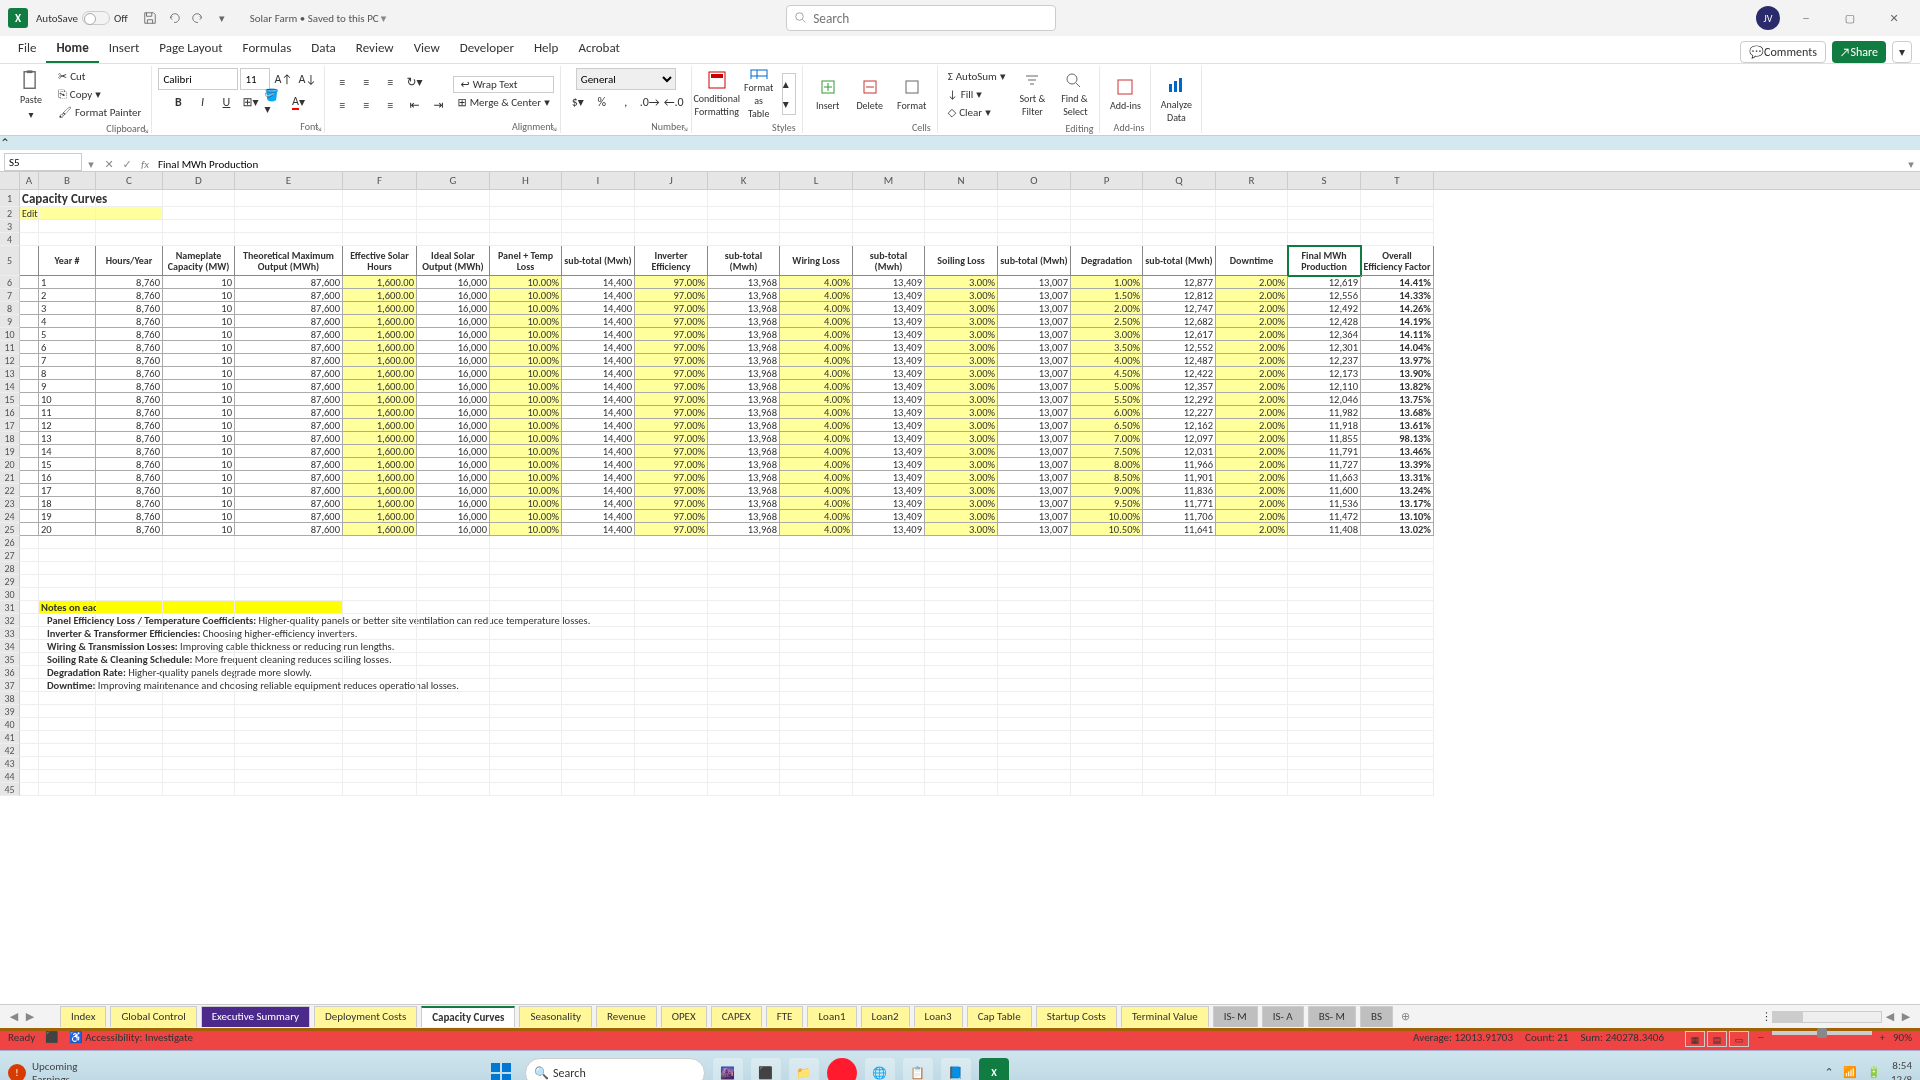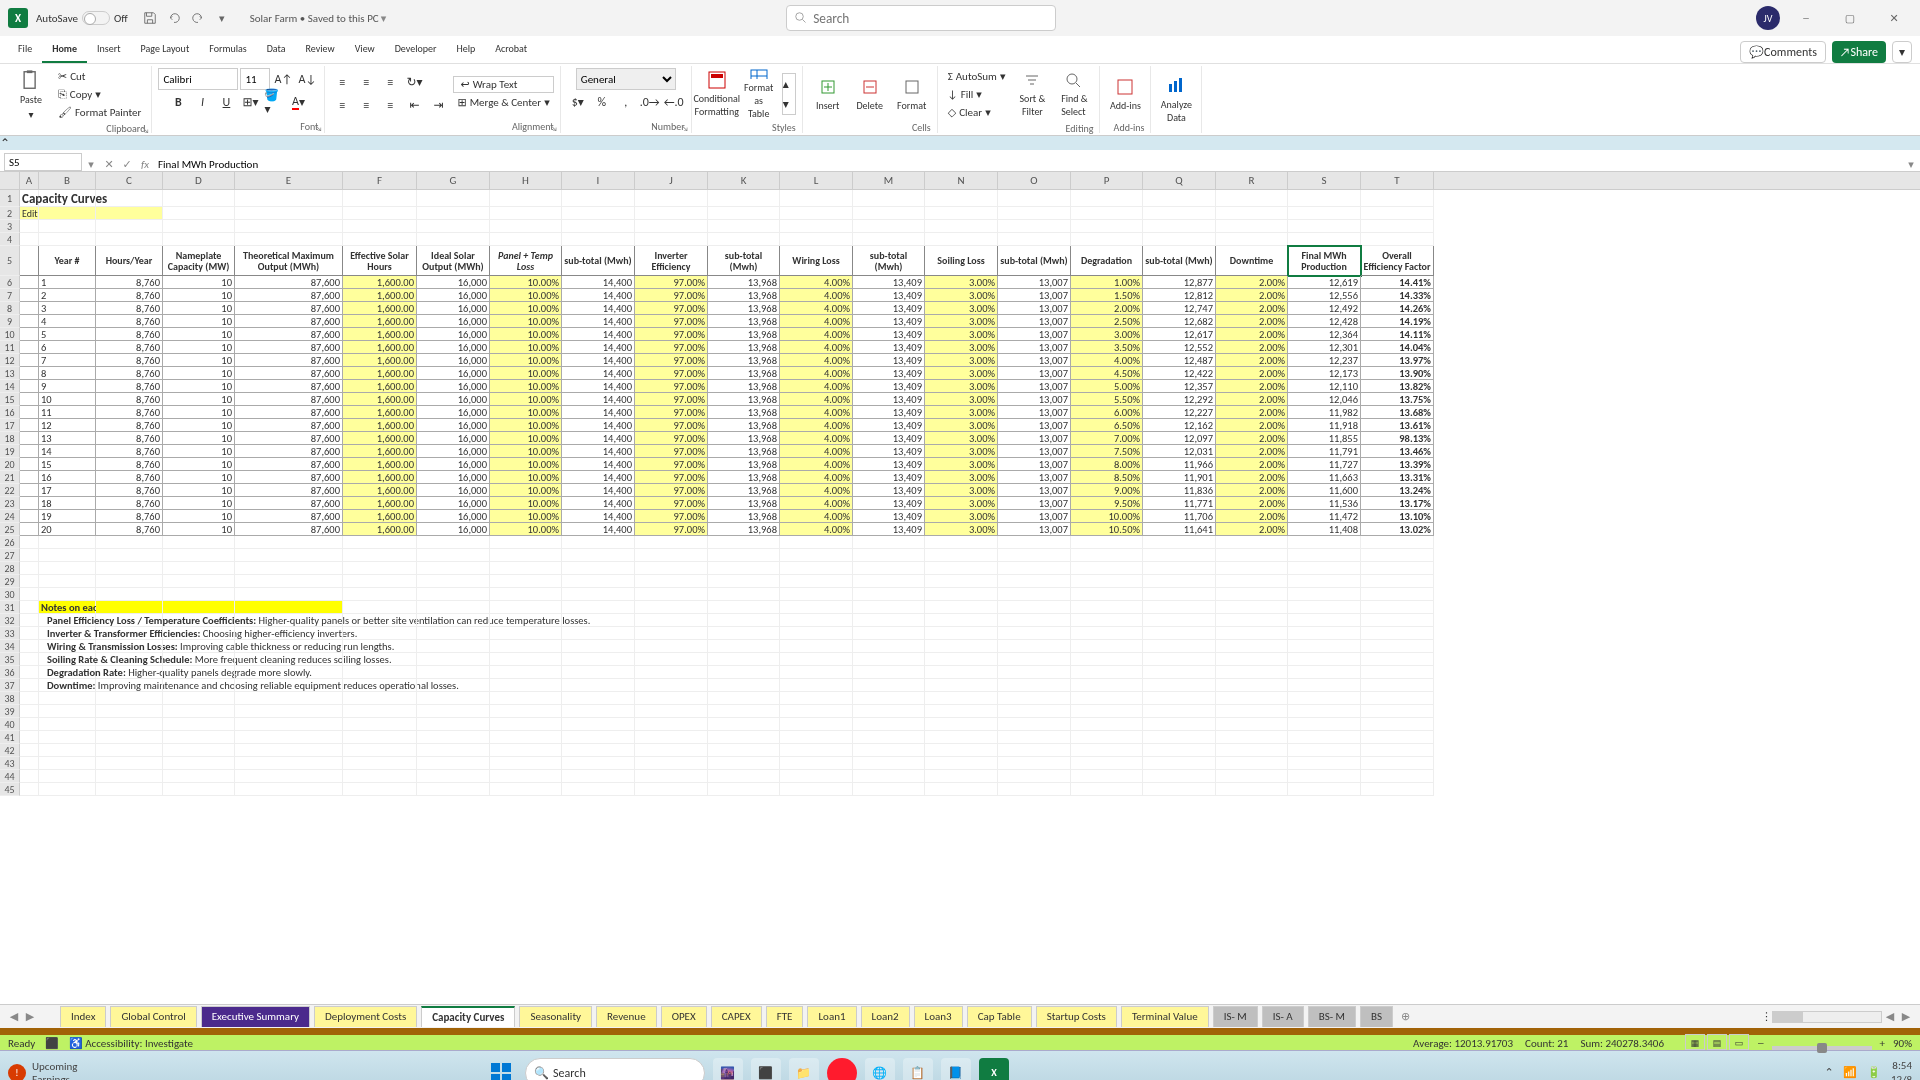--- a/index.html
+++ b/index.html
@@ -13,21 +13,21 @@
 .titlebar .toggle::after { content: ''; position: absolute; left: 1px; top: 1px; width: 10px; height: 10px; background: #fff; border: 1px solid #aaa; border-radius: 50%; }
 .titlebar .qat-icon { width: 20px; height: 20px; display: flex; align-items: center; justify-content: center; color: #666; margin: 0 2px; }
 .titlebar .doc-name { margin-left: 16px; color: #555; }
 .titlebar .search-box { margin: 0 auto; width: 270px; height: 26px; border: 1px solid #ccc; border-radius: 4px; background: #fff; display: flex; align-items: center; padding: 0 8px; }
 .titlebar .search-box svg { margin-right: 6px; }
 .titlebar .winctl { margin-left: 8px; width: 36px; height: 36px; display: flex; align-items: center; justify-content: center; color: #666; }
 .titlebar .avatar { width: 24px; height: 24px; border-radius: 50%; background: #2b2b6b; color: #fff; display: flex; align-items: center; justify-content: center; font-size: 10px; }
 
 
 .menubar { height: 28px; background: #fff; display: flex; align-items: flex-end; padding: 0 8px; border-bottom: 1px solid #e0e0e0; }
-.menubar .tab { padding: 6px 10px; font-size: 10px; cursor: pointer; }
+.menubar .tab { padding: 6px 10px; font-size: 13px; cursor: pointer; }
 .menubar .tab.active { font-weight: 600; border-bottom: 2px solid #107c41; }
 .menubar .spacer { flex: 1; }
 .menubar .right-btn { height: 22px; border: 1px solid #ccc; border-radius: 4px; padding: 0 8px; display: flex; align-items: center; margin-left: 6px; font-size: 12px; }
 .menubar .share { background: #107c41; color: #fff; border: none; }
 
 
 .ribbon { height: 72px; background: #fff; display: flex; border-bottom: 1px solid #ccc; padding: 2px 6px; }
 .rgroup { border-right: 1px solid #e8e8e8; display: flex; flex-direction: column; justify-content: space-between; padding: 2px 6px 0; }
 .rgroup .rcontent { flex: 1; display: flex; align-items: center; gap: 4px; }
 .rgroup .rlabel { text-align: right; font-size: 10px; color: #666; padding: 1px 0 0; position: relative; }
@@ -90,21 +90,21 @@
 .sheettabs .tab { padding: 3px 10px; margin: 0 2px; border: 1px solid #ccc; border-bottom: none; background: #fff799; cursor: pointer; }
 .sheettabs .tab.active { background: #fff; border-top: 2px solid #107c41; font-weight: 600; }
 .sheettabs .tab.purple { background: #4b2a8c; color: #fff; }
 .sheettabs .tab.grey { background: #bfbfbf; }
 .sheettabs .plus { margin: 0 6px; color: #888; }
 .sheettabs .spacer { flex: 1; }
 .sheettabs .hscroll { width: 110px; height: 12px; border: 1px solid #ccc; position: relative; background: #eee; }
 .sheettabs .hscroll::after { content: ''; position: absolute; left: 0; top: 0; width: 30px; height: 10px; background: #ccc; }
 
 
-.statusbar { height: 22px; background: #bef264; display: flex; align-items: flex-end; padding: 0 8px; font-size: 11px; border-top: 7px solid #a16207; }
+.statusbar { height: 22px; background: #ef4444; display: flex; align-items: flex-start; padding: 0 8px; font-size: 11px; border-top: 3px solid #a16207; }
 .statusbar .spacer { flex: 1; }
 .statusbar .viewbtn { width: 20px; height: 16px; border: 1px solid #ccc; margin: 0 1px; display: flex; align-items: center; justify-content: center; font-size: 9px; }
 .statusbar .slider { width: 100px; height: 4px; background: #ccc; margin: 0 8px; position: relative; }
 .statusbar .slider::after { content: ''; position: absolute; left: 45px; top: -3px; width: 10px; height: 10px; background: #888; border-radius: 2px; }
 
 
 .taskbar { height: 44px; background: linear-gradient(#cfe5ee, #b8d4e0); display: flex; align-items: center; padding: 0 8px; border-top: 1px solid #aac; }
 .taskbar .left-widget { display: flex; align-items: center; gap: 6px; font-size: 11px; color: #444; }
 .taskbar .left-widget .dot { width: 18px; height: 18px; border-radius: 50%; background: #d83b01; color: #fff; display: flex; align-items: center; justify-content: center; font-size: 10px; }
 .taskbar .center { margin: 0 auto; display: flex; align-items: center; gap: 8px; }
@@ -323,21 +323,21 @@
               <path stroke="#666" fill="none" d="M3 4h12M5 8h8M7 12h4"></path>
             </svg>
             <span style="white-space:pre-line;text-align:center">Sort &amp;
 Filter</span>
           </div>
       <div class="bigbtn">
             <svg width="18" height="18">
               <circle cx="7" cy="7" r="5" fill="none" stroke="#666"></circle>
               <path stroke="#666" d="M11 11l4 4"></path>
             </svg>
-            <span style="white-space:pre-line;text-align:left">Find &amp;
+            <span style="white-space:pre-line;text-align:right">Find &amp;
 Select</span>
           </div>
     </div>
     <div class="rlabel"><span>Editing</span></div>
   </div>
 
   <div class="rgroup">
     <div class="rcontent">
       <div class="bigbtn">
             <svg width="20" height="20">
@@ -498,21 +498,21 @@
     </div>
     <div class="gridrow tall tablehdr">
       <div class="rownum">5</div>
       <div class="cell c-A"></div>
       <div class="cell c-B hdrcell" style="white-space: normal;">Year #</div>
       <div class="cell c-C hdrcell" style="white-space: normal;">Hours/Year</div>
       <div class="cell c-D hdrcell" style="white-space: normal;">Nameplate Capacity (MW)</div>
       <div class="cell c-E hdrcell" style="white-space: normal;">Theoretical Maximum Output (MWh)</div>
       <div class="cell c-F hdrcell" style="white-space: normal;">Effective Solar Hours</div>
       <div class="cell c-G hdrcell" style="white-space: normal;">Ideal Solar Output (MWh)</div>
-      <div class="cell c-H hdrcell" style="white-space: normal; font-style: italic;">Panel + Temp Loss</div>
+      <div class="cell c-H hdrcell" style="white-space: normal;">Panel + Temp Loss</div>
       <div class="cell c-I hdrcell" style="white-space: normal;">sub-total (Mwh)</div>
       <div class="cell c-J hdrcell" style="white-space: normal;">Inverter Efficiency</div>
       <div class="cell c-K hdrcell" style="white-space: normal;">sub-total (Mwh)</div>
       <div class="cell c-L hdrcell" style="white-space: normal;">Wiring Loss</div>
       <div class="cell c-M hdrcell" style="white-space: normal;">sub-total (Mwh)</div>
       <div class="cell c-N hdrcell" style="white-space: normal;">Soiling Loss</div>
       <div class="cell c-O hdrcell" style="white-space: normal;">sub-total (Mwh)</div>
       <div class="cell c-P hdrcell" style="white-space: normal;">Degradation</div>
       <div class="cell c-Q hdrcell" style="white-space: normal;">sub-total (Mwh)</div>
       <div class="cell c-R hdrcell" style="white-space: normal;">Downtime</div>

